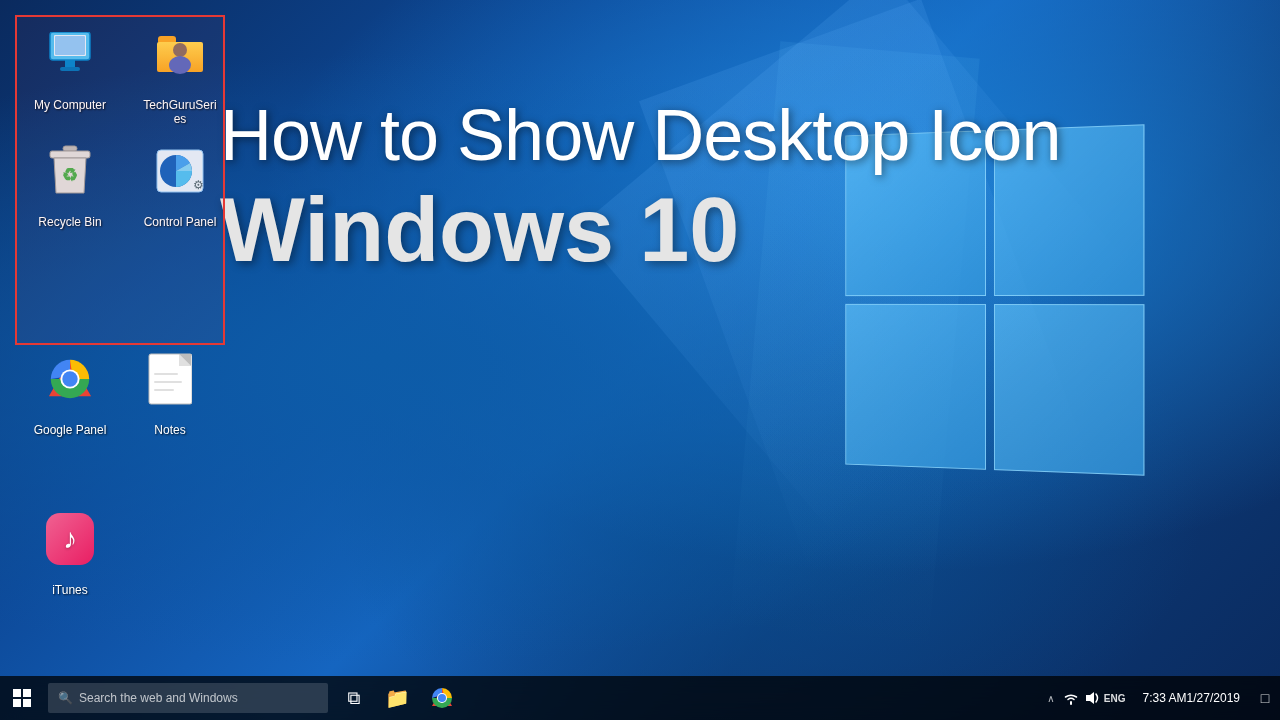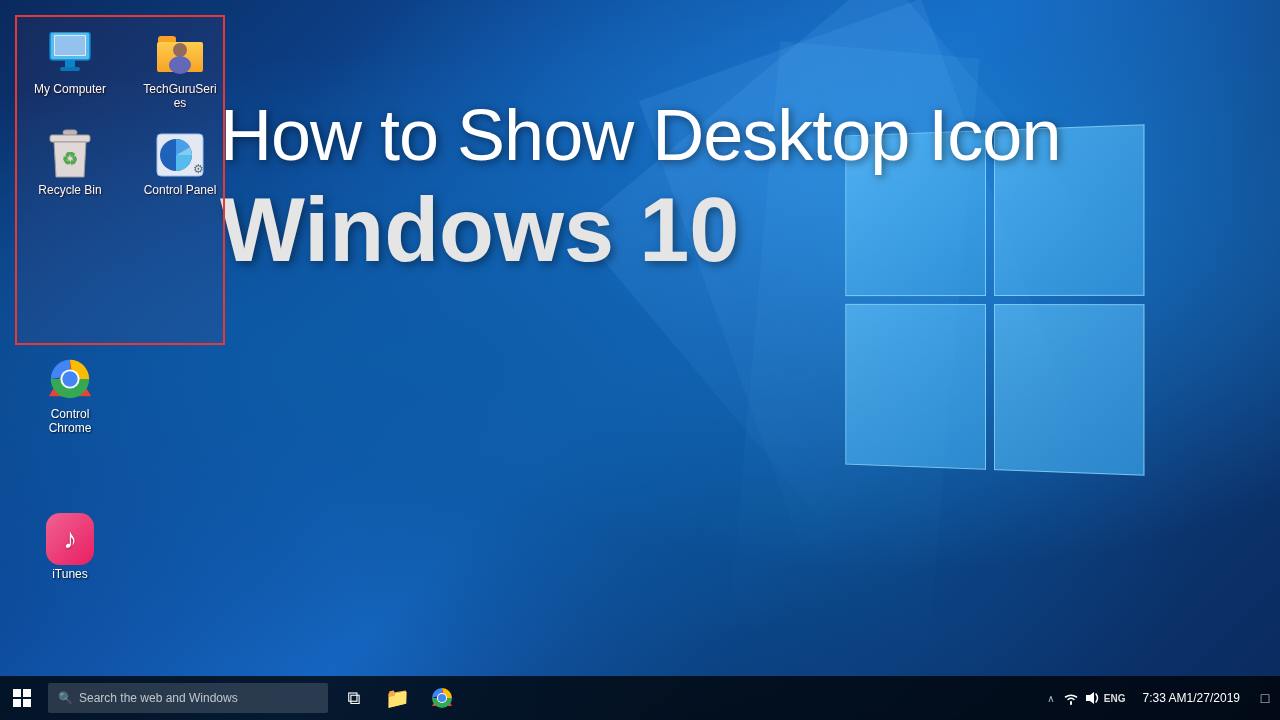--- a/index.html
+++ b/index.html
@@ -114,20 +114,21 @@
     }
 
     .icon-label {
       color: white;
       font-size: 12px;
       text-align: center;
       text-shadow: 1px 1px 2px rgba(0,0,0,0.8);
       line-height: 1.2;
       max-width: 90px;
       word-break: break-word;
+      margin-top: 16px;
     }
 
     
     .itunes-icon {
       width: 52px;
       height: 52px;
       border-radius: 14px;
       background: linear-gradient(135deg, #f06292, #e91e63);
       display: flex;
       align-items: center;
@@ -424,23 +425,38 @@
           <path d="M25 5 L47 43 L3 43 Z" fill="#ea4335"></path>
           <path d="M25 5 A20 20 0 0 1 45 25 L28 25 Z" fill="#fbbc04"></path>
           <path d="M45 25 A20 20 0 0 1 5 25 L22 25 Z" fill="#34a853"></path>
           <path d="M5 25 A20 20 0 0 1 25 5 L25 22 Z" fill="#4285f4"></path>
 
           <circle cx="25" cy="25" r="10" fill="white"></circle>
 
           <circle cx="25" cy="25" r="8" fill="#4285f4"></circle>
         </svg>
       </div>
-      <span class="icon-label">Control Chrome</span>
-    </div>
-
+      <span class="icon-label">Google Panel</span>
+    </div>
+
+    <div class="desktop-icon">
+      <div class="icon-img">
+        <svg width="44" height="52" viewBox="0 0 44 52">
+          <rect x="1" y="1" width="43" height="50" rx="2" fill="white" stroke="#bdbdbd" stroke-width="1"></rect>
+
+          <path d="M31 1 L43 13 L31 13 Z" fill="#e0e0e0"></path>
+          <path d="M31 1 L43 1 L43 13 Z" fill="#bdbdbd"></path>
+
+          <rect x="6" y="20" width="24" height="2" rx="1" fill="#e0e0e0"></rect>
+          <rect x="6" y="28" width="28" height="2" rx="1" fill="#e0e0e0"></rect>
+          <rect x="6" y="36" width="20" height="2" rx="1" fill="#e0e0e0"></rect>
+        </svg>
+      </div>
+      <span class="icon-label">Notes</span>
+    </div>
   </div>
 </div>
 
 <div class="itunes-area">
   <div class="single-icon-row">
     <div class="desktop-icon">
       <div class="icon-img">
         <div class="itunes-icon">
           <span class="itunes-note">♪</span>
         </div>

